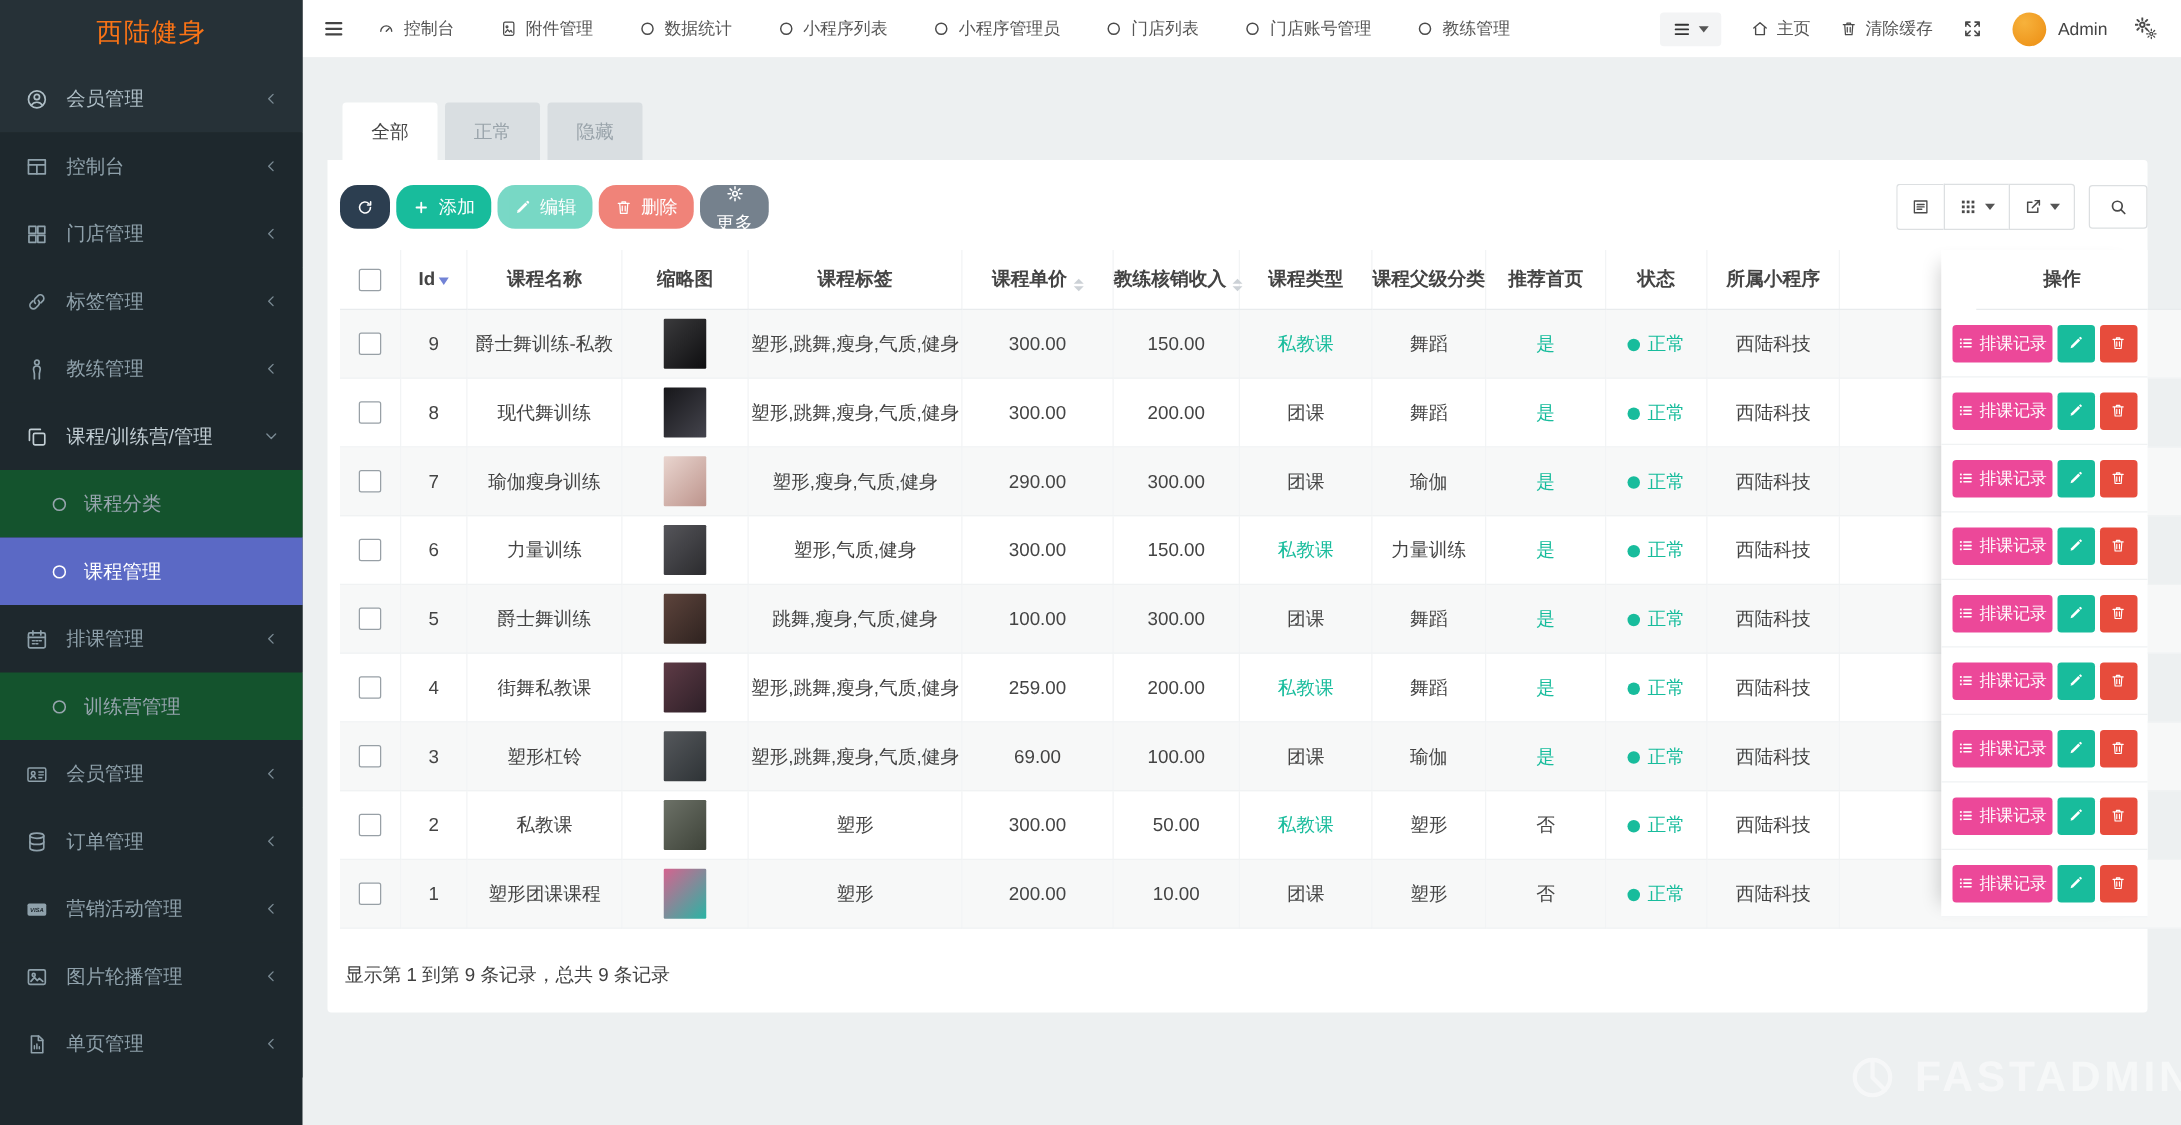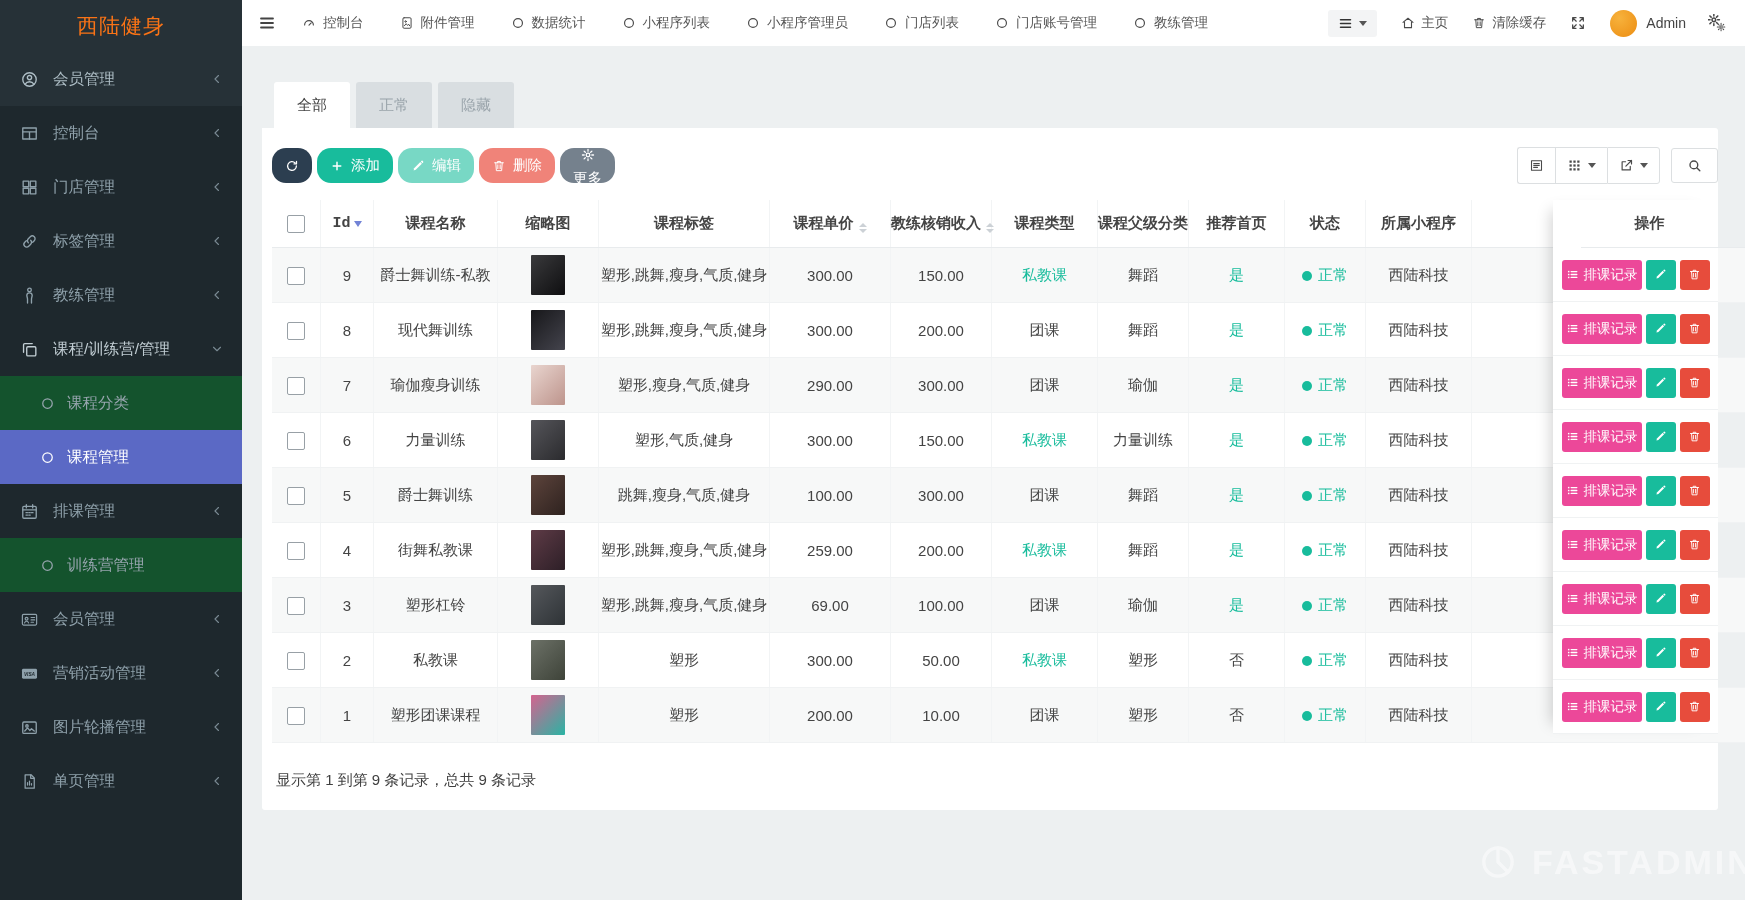--- a/index.html
+++ b/index.html
@@ -74,21 +74,21 @@
         justify-content:center;gap:6px;padding:0 11px;cursor:pointer;color:#4a4a4a;}
   .vbtn .icn{width:15px;height:15px;}
   .vgroup .vbtn{border-right:none;}
   .vgroup .vbtn:first-child{border-radius:3px 0 0 3px;}
   .vgroup .vbtn:last-child{border-right:1px solid #dcdfe1;border-radius:0 3px 3px 0;}
   .vbtn.single{border:1px solid #dcdfe1;border-radius:3px;margin-left:11px;width:47px;box-sizing:border-box;}
 
   
   table.grid{border-collapse:collapse;table-layout:fixed;width:1446px;font-size:15px;color:#444;}
   .grid th{height:47px;font-weight:bold;text-align:center;border-bottom:1px solid #e8ebed;
-           border-right:1px solid #f2f4f5;white-space:nowrap;padding:0;position:relative;font-family:Liberation Mono, monospace;}
+           border-right:1px solid #f2f4f5;white-space:nowrap;padding:0;position:relative;}
   .grid td{height:54px;text-align:center;border-bottom:1px solid #f0f2f3;border-right:1px solid #f2f4f5;
            white-space:nowrap;padding:0;}
   .grid th:last-child,.grid td:last-child{border-right:none;}
   .grid tbody tr:nth-child(odd){background:#f7f8f8;}
   .c0{width:48px;}.c1{width:52px;}.c2{width:123px;}.c3{width:100px;}.c4{width:170px;}
   .c5{width:120px;}.c6{width:100px;}.c7{width:105px;}.c8{width:90px;}.c9{width:95px;}
   .c10{width:80px;}.c11{width:105px;}.c12{width:258px;}
   td.c12{padding-right:170px;}
   th.c12{padding-left:60px;padding-right:150px;overflow:visible;}
   .cbx{width:16px;height:16px;border:1px solid #98a0a6;border-radius:2px;background:#fff;
@@ -259,20 +259,35 @@
       </div>
       <div class="s-item child">
         <span class="icn s-ic">
           <svg viewBox="0 0 24 24" fill="none" stroke="currentColor" stroke-width="1.5" stroke-linecap="round" stroke-linejoin="round">
             <rect x="3" y="5.5" width="18" height="13.5" rx="1.5"></rect>
             <circle cx="8.3" cy="11" r="1.8"></circle>
             <path d="M5.8 16.2c.5-1.4 1.4-2 2.5-2s2 .6 2.5 2M14 9.5h4.5M14 12.5h4.5M14 15.5h3"></path>
           </svg>
         </span>
         <span class="s-lb">会员管理</span>
+        <span class="icn s-ch">
+          <svg viewBox="0 0 24 24" fill="none" stroke="currentColor" stroke-width="1.9" stroke-linecap="round" stroke-linejoin="round">
+            <path d="M14.5 6l-6 6 6 6"></path>
+          </svg>
+        </span>
+      </div>
+      <div class="s-item child">
+        <span class="icn s-ic">
+          <svg viewBox="0 0 24 24" fill="none" stroke="currentColor" stroke-width="1.7" stroke-linecap="round" stroke-linejoin="round">
+            <ellipse cx="12" cy="5.8" rx="7" ry="2.6"></ellipse>
+            <path d="M5 5.8v12.4c0 1.4 3.1 2.6 7 2.6s7-1.2 7-2.6V5.8"></path>
+            <path d="M5 12c0 1.4 3.1 2.6 7 2.6s7-1.2 7-2.6"></path>
+          </svg>
+        </span>
+        <span class="s-lb">订单管理</span>
         <span class="icn s-ch">
           <svg viewBox="0 0 24 24" fill="none" stroke="currentColor" stroke-width="1.9" stroke-linecap="round" stroke-linejoin="round">
             <path d="M14.5 6l-6 6 6 6"></path>
           </svg>
         </span>
       </div>
       <div class="s-item child">
         <span class="icn s-ic">
           <svg viewBox="0 0 24 24">
             <rect x="2.5" y="6" width="19" height="12.5" rx="1.8" fill="currentColor"></rect>

